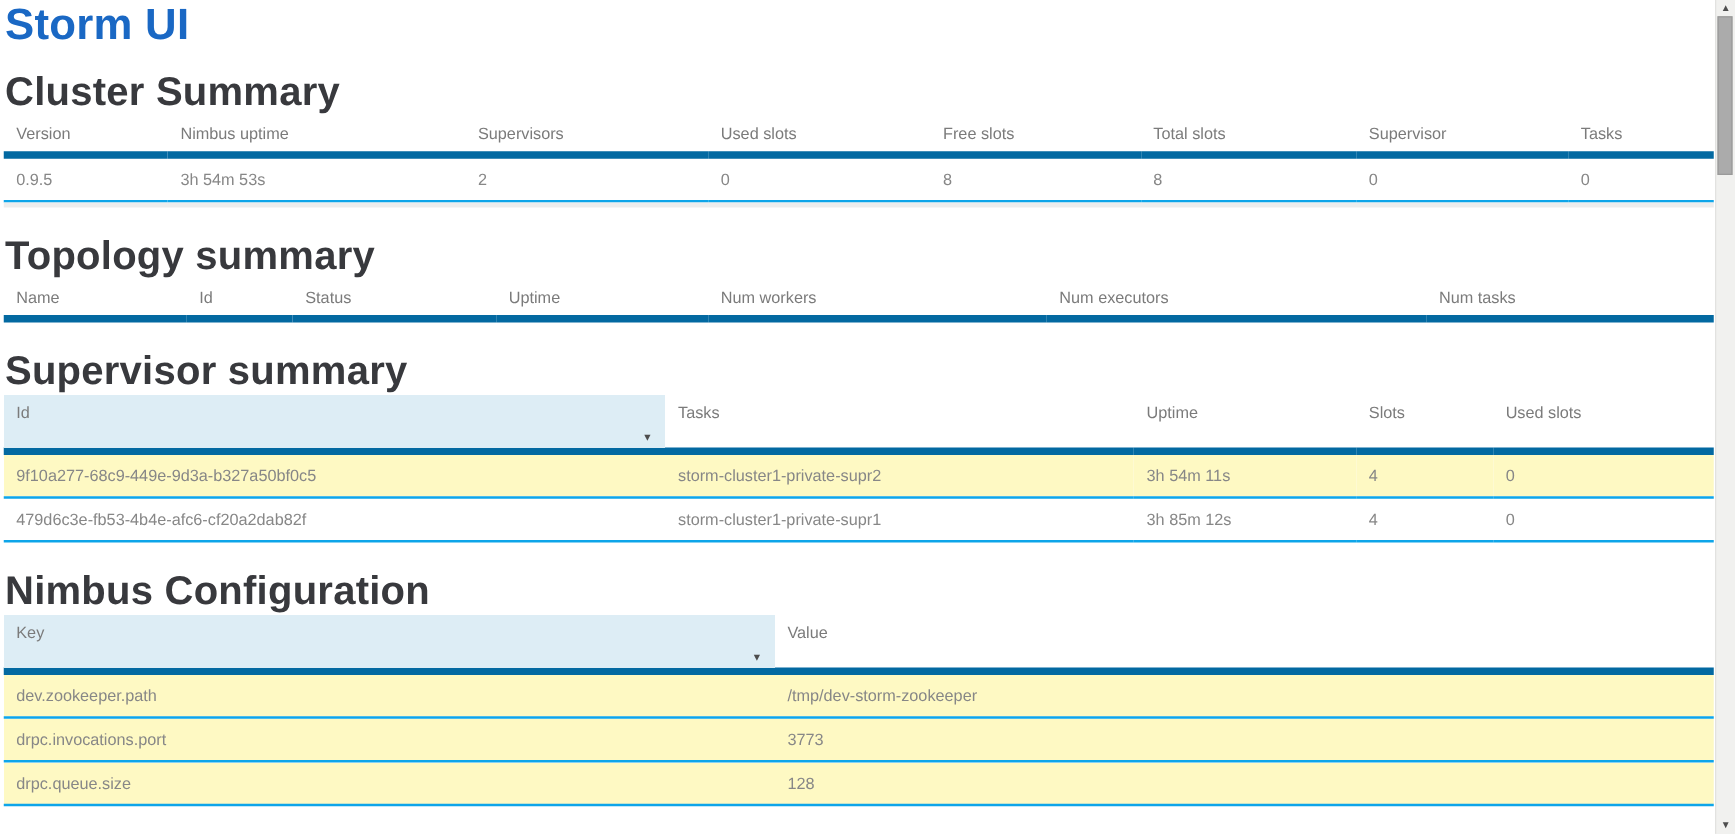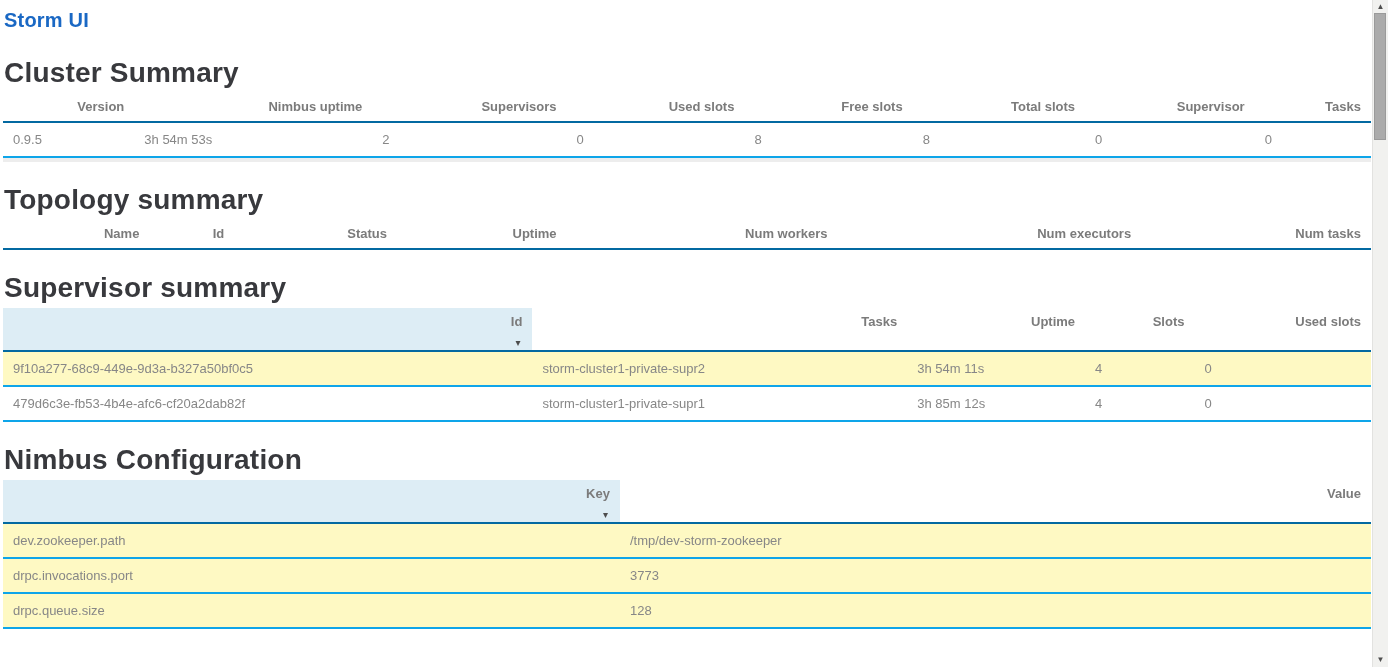--- a/index.html
+++ b/index.html
@@ -7,51 +7,51 @@
     margin: 0; padding: 0;
     width: 1388px; height: 667px;
     overflow: hidden;
     background: #ffffff;
     font-family: "Liberation Sans", "DejaVu Sans", sans-serif;
   }
   .page { margin: 0 17px 0 3px; }
 
   h1.page-title {
     margin: 5px 0 14px 1px;
-    font-size: 20px;
+    font-size: 35px;
     line-height: 30px;
     font-weight: bold;
   }
   h1.page-title a {
     color: #1a68c4;
     text-decoration: none;
     cursor: pointer;
   }
   h2.section-title {
     margin: 24px 0 6px 1px;
-    font-size: 28px;
+    font-size: 32px;
     line-height: 28px;
     font-weight: bold;
     color: #38393d;
   }
   h1.page-title, h2.section-title { letter-spacing: 0.2px; }
 
   table.data-table {
     width: 100%;
     border-collapse: collapse;
     table-layout: fixed;
     font-size: 13px;
   }
   table.data-table th {
-    text-align: right;
+    text-align: left;
     vertical-align: top;
-    font-weight: bold;
+    font-weight: normal;
     color: #7b7b7b;
     padding: 6px 10px 7px 10px;
-    border-bottom: 2px solid #0369a1;
+    border-bottom: 6px solid #0369a1;
     position: relative;
     cursor: pointer;
     white-space: nowrap;
     overflow: hidden;
   }
   table.data-table th.sorted {
     background: #ddedf5;
     padding-bottom: 21px;
   }
   table.data-table th .sort-arrow {

